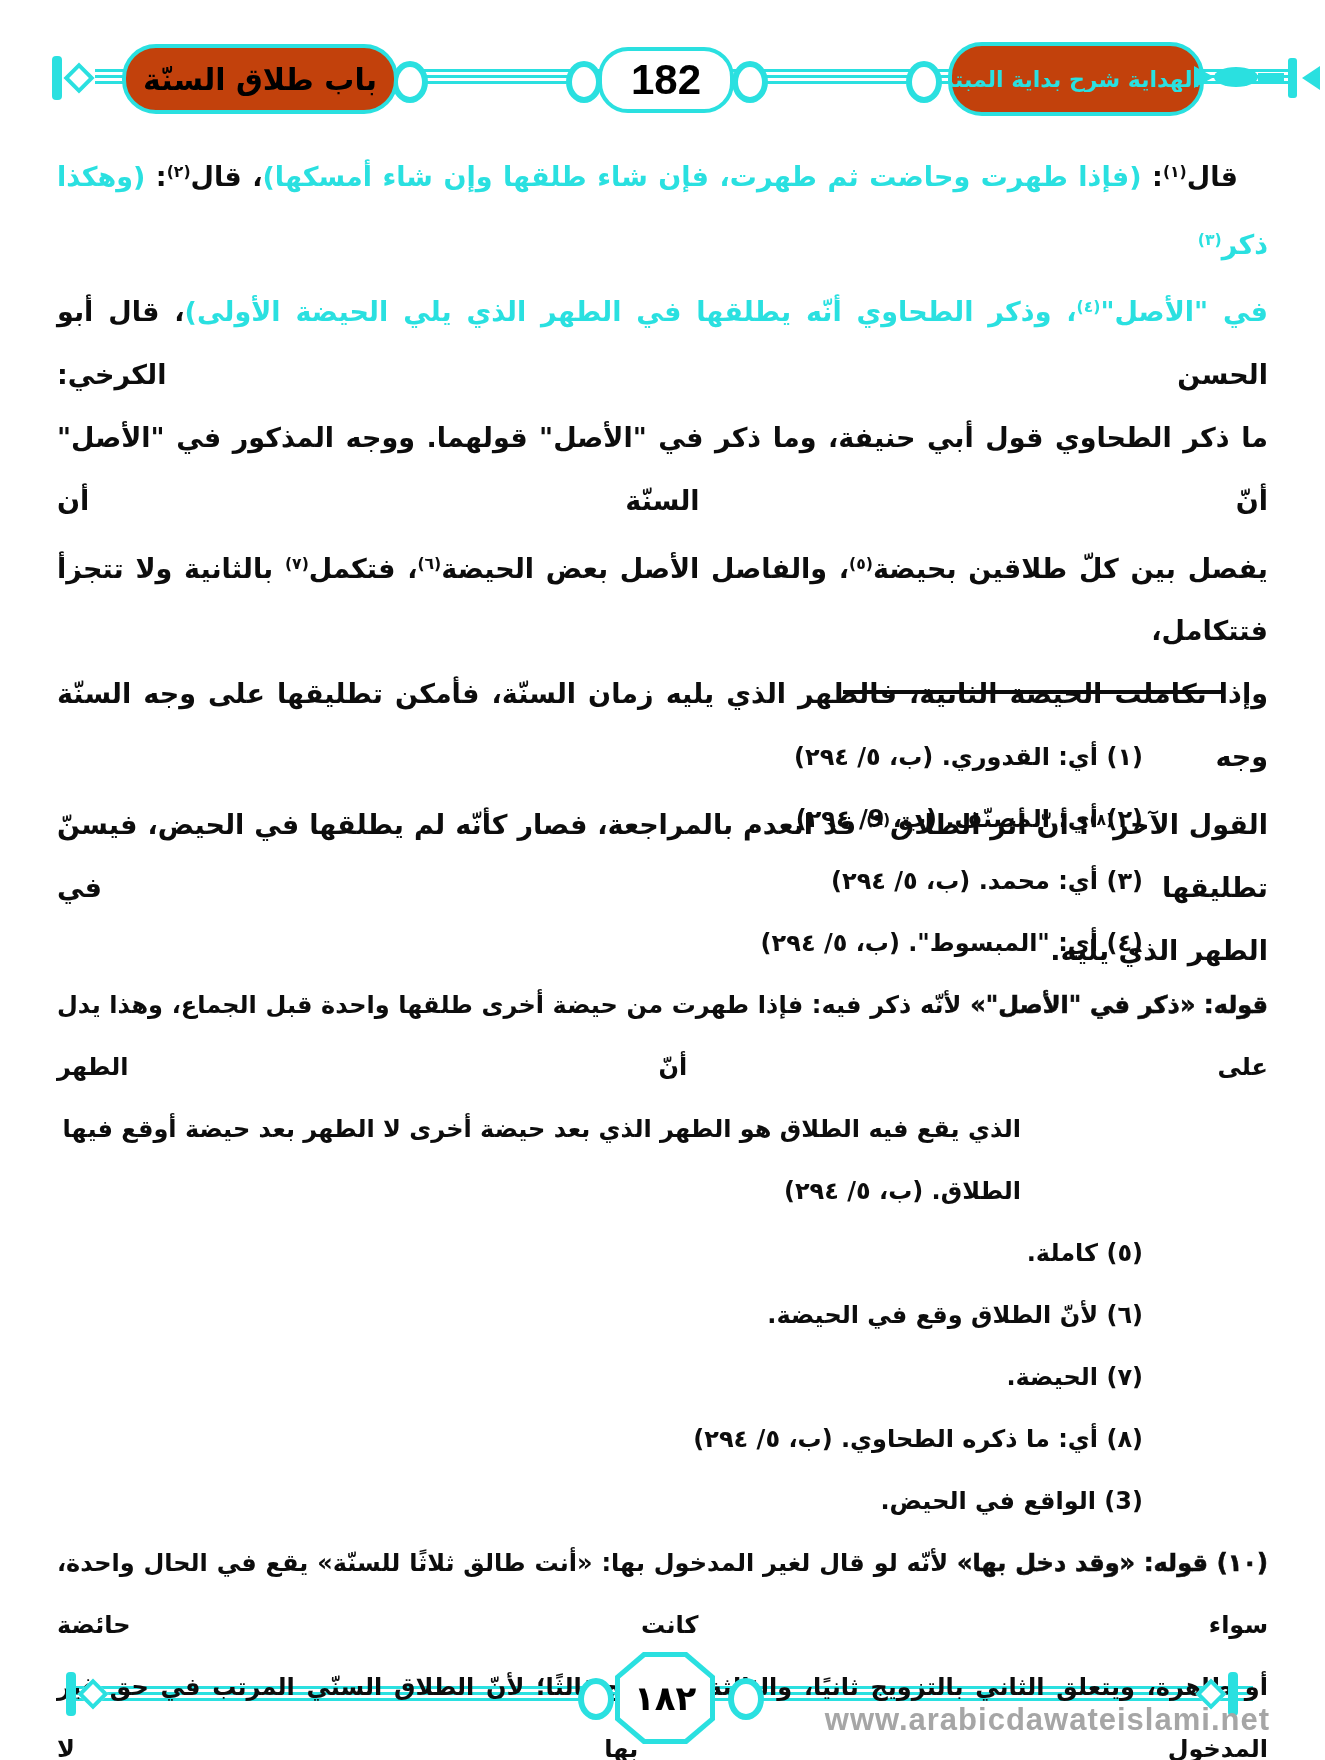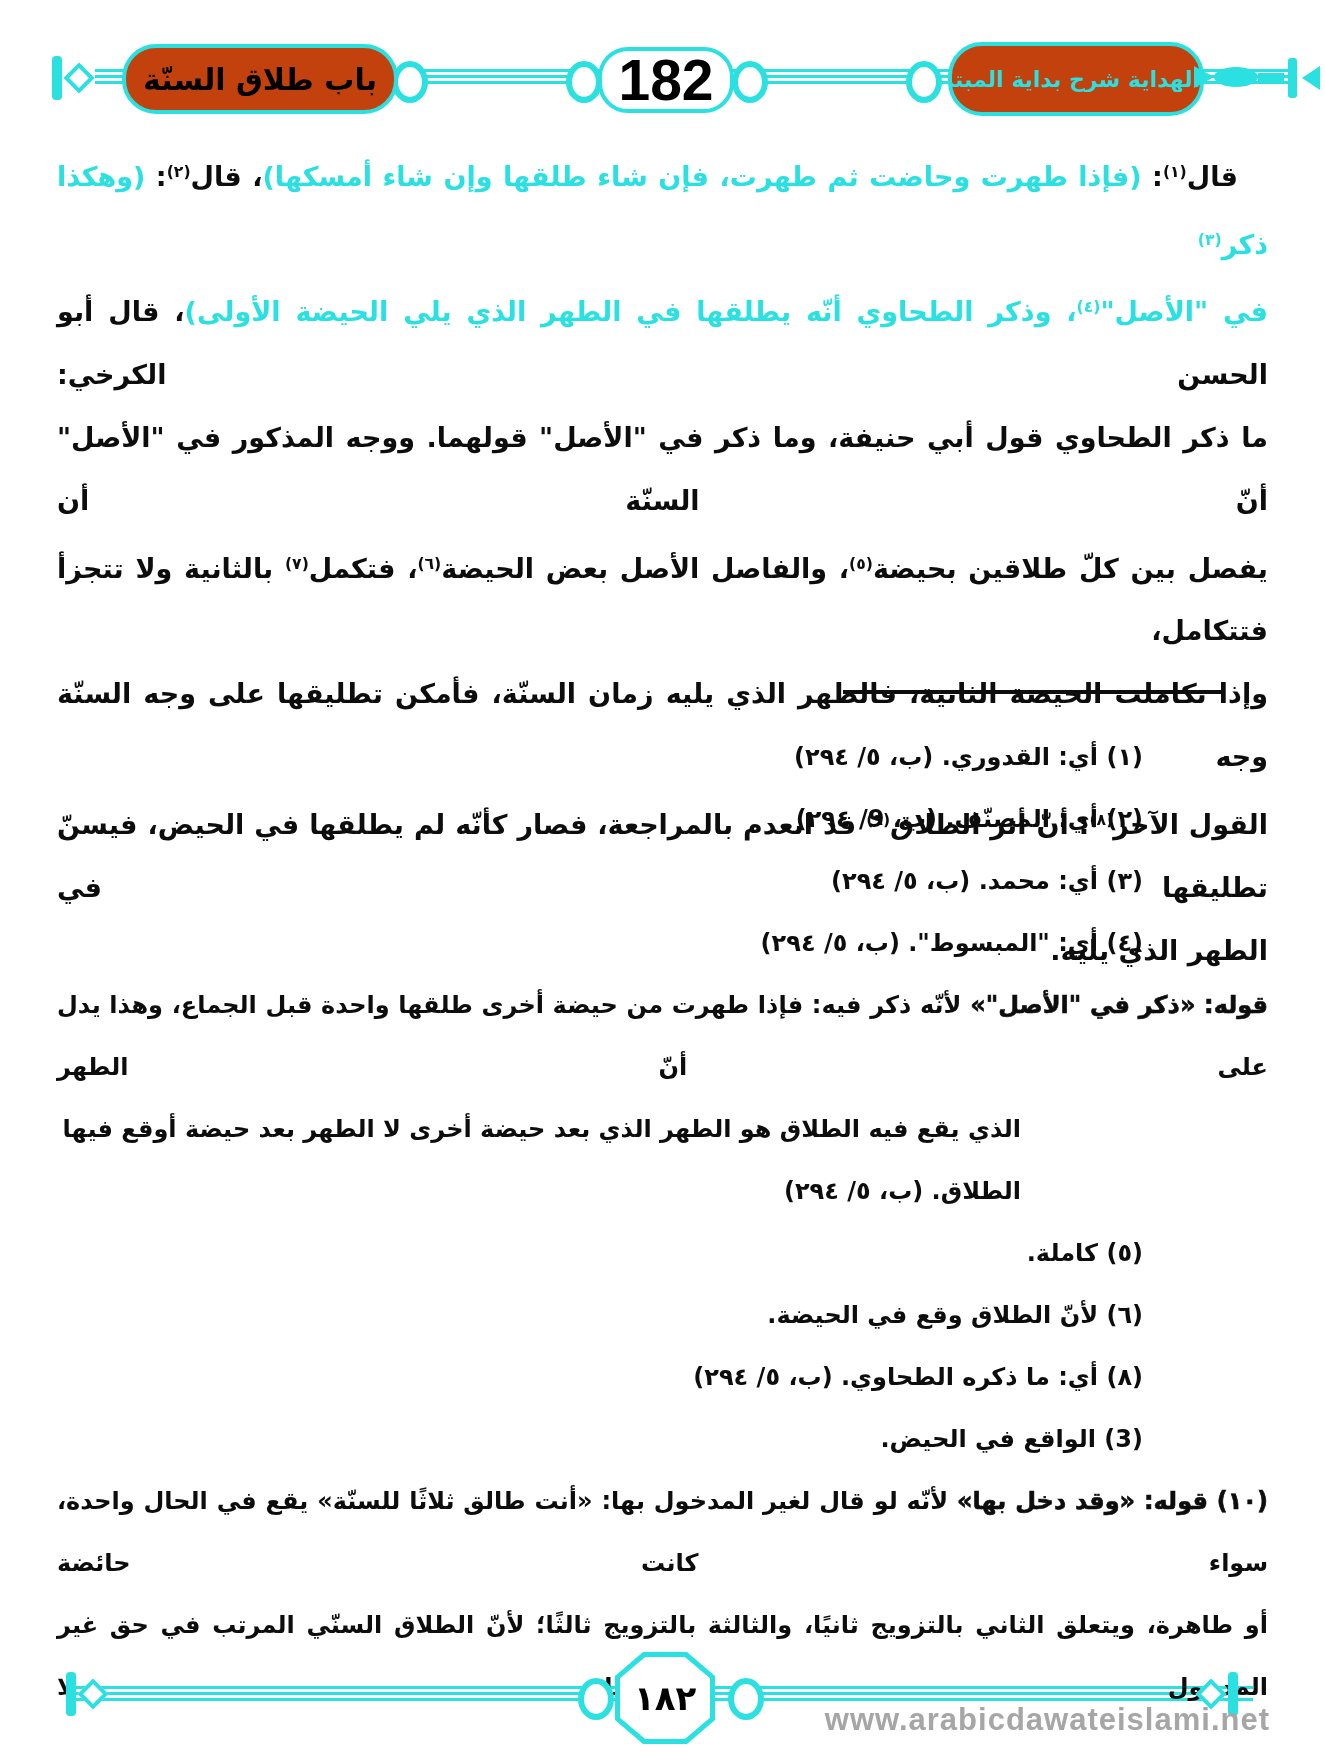--- a/index.html
+++ b/index.html
@@ -39,21 +39,21 @@
   .pill.booktitle span{
     font-weight:bold;font-size:22px;color:var(--cyan);
     white-space:nowrap;overflow:hidden;
   }
   .badge182{
     position:absolute;z-index:2;background:#fff;
     border:4px solid var(--cyan);border-radius:30px;
     left:598px;top:47px;width:128px;height:58px;
     display:flex;align-items:center;justify-content:center;
     font-family:"Liberation Sans",sans-serif;
-    font-weight:bold;font-size:57px;color:#000;
+    font-weight:bold;font-size:42px;color:#000;
   }
   .clamp{
     position:absolute;z-index:1;width:24px;height:30px;background:#fff;
     border:6px solid var(--cyan);border-radius:50%;
   }
   .finial{position:absolute;z-index:2;display:flex;align-items:center;gap:6px;}
   .f-bar{width:10px;height:44px;background:var(--cyan);border-radius:4px;}
   .f-diamond{width:14px;height:14px;border:4px solid var(--cyan);background:#fff;transform:rotate(45deg);}
   .sword{position:absolute;z-index:2;display:flex;align-items:center;left:1194px;top:66px;}
   .s-bar{width:26px;height:8px;background:var(--cyan);}
@@ -156,20 +156,21 @@
 
   <div id="footnote-lines" class="fn-block">
       <div class="tline short"><span>(١) أي: القدوري. (ب، ٥/ ٢٩٤)</span></div>
       <div class="tline short"><span>(٢) أي: المصنّف. (ب، 9/ ٢٩٤)</span></div>
       <div class="tline short"><span>(٣) أي: محمد. (ب، ٥/ ٢٩٤)</span></div>
       <div class="tline short"><span>(٤) أي: "المبسوط". (ب، ٥/ ٢٩٤)</span></div>
       <div class="tline justify"><span class="xb">قوله: «ذكر في "الأصل"» </span><span>لأنّه ذكر فيه: فإذا طهرت من حيضة أخرى طلقها واحدة قبل الجماع، وهذا يدل على أنّ الطهر</span></div>
       <div class="tline cont"><span>الذي يقع فيه الطلاق هو الطهر الذي بعد حيضة أخرى لا الطهر بعد حيضة أوقع فيها الطلاق. (ب، ٥/ ٢٩٤)</span></div>
       <div class="tline short"><span>(٥) كاملة.</span></div>
       <div class="tline short"><span>(٦) لأنّ الطلاق وقع في الحيضة.</span></div>
+      <div class="tline short"><span>(٧) الحيضة.</span></div>
       <div class="tline short"><span>(٨) أي: ما ذكره الطحاوي. (ب، ٥/ ٢٩٤)</span></div>
       <div class="tline short"><span>(3) الواقع في الحيض.</span></div>
       <div class="tline justify"><span class="xb">(١٠) قوله: «وقد دخل بها» </span><span>لأنّه لو قال لغير المدخول بها: «أنت طالق ثلاثًا للسنّة» يقع في الحال واحدة، سواء كانت حائضة</span></div>
       <div class="tline justify"><span>أو طاهرة، ويتعلق الثاني بالتزويج ثانيًا، والثالثة بالتزويج ثالثًا؛ لأنّ الطلاق السنّي المرتب في حق غير المدخول بها لا</span></div>
     </div>
 
   <div class="rule bottom"></div>
 
   <div class="finial" style="left:66px;top:1672px;">
     <div class="f-diamond"></div>

